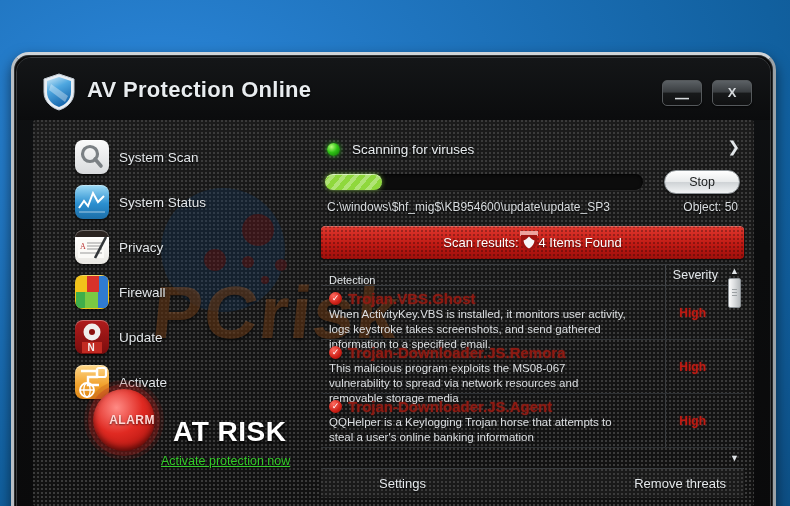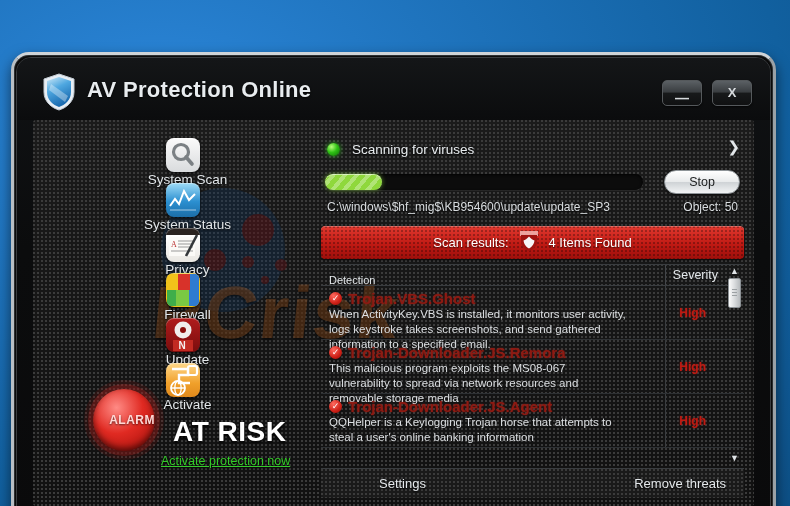--- a/index.html
+++ b/index.html
@@ -99,21 +99,21 @@
   #bottom-strip {
     position:absolute; left: 16px; right: 16px; bottom: 8px; height: 14px;
     background: linear-gradient(180deg,#d8dcdf 0%, #9aa0a4 40%, #5d6265 70%, #2a2d2f 100%);
     border-radius: 0 0 6px 6px;
   }
 
   
   #sidebar { position:absolute; left:0; top:0; width: 280px; bottom:0; }
   .nav-item {
     position:absolute; left: 42px; height: 38px; width: 215px;
-    display:flex; align-items:center; cursor:pointer;flex-direction:column;
+    display:flex; align-items:center; cursor:pointer;
   }
   .nav-icon {
     width: 34px; height: 34px; border-radius: 8px; flex: 0 0 34px;
     box-shadow: 0 1px 3px rgba(0,0,0,.8), inset 0 1px 0 rgba(255,255,255,.35);
     position: relative; overflow:hidden;
   }
   .nav-label {
     margin-left: 10px; color: #e2e6e9; font-size: 13.5px;
     text-shadow: 0 1px 2px #000;
   }
@@ -204,21 +204,21 @@
 
   #results-bar {
     position:absolute; left: 4px; right: 4px; top: 92px; height: 33px;
     border-radius: 4px;
     background-color: #c62222;
     background-image:
       radial-gradient(circle at 1px 1px, rgba(0,0,0,.28) 1px, transparent 1.2px),
       linear-gradient(180deg,#e23a30 0%, #c01a14 55%, #9d0f0b 100%);
     background-size: 4px 4px, 100% 100%;
     box-shadow: inset 0 1px 0 rgba(255,255,255,.25), 0 1px 3px rgba(0,0,0,.6);
-    display:flex; align-items:center; justify-content:center; gap: 10px;
+    display:flex; align-items:center; justify-content:center; gap: 0;
   }
   #results-label { color:#ffffff; font-size: 13px; text-shadow: 0 1px 2px rgba(0,0,0,.55); }
   #results-count { color:#ffffff; font-size: 13px; text-shadow: 0 1px 2px rgba(0,0,0,.55); }
 
   #list-head {
     position:absolute; left: 4px; right: 4px; top: 130px; height: 22px;
     border-top: 1px solid #3a3d40; border-bottom: 1px solid #3a3d40;
   }
   #col-detection { position:absolute; left: 8px; top: 9px; color:#e3e7ea; font-size: 11px; }
   #col-severity { position:absolute; right: 26px; top: 3px; color:#e3e7ea; font-size: 12.5px; }

